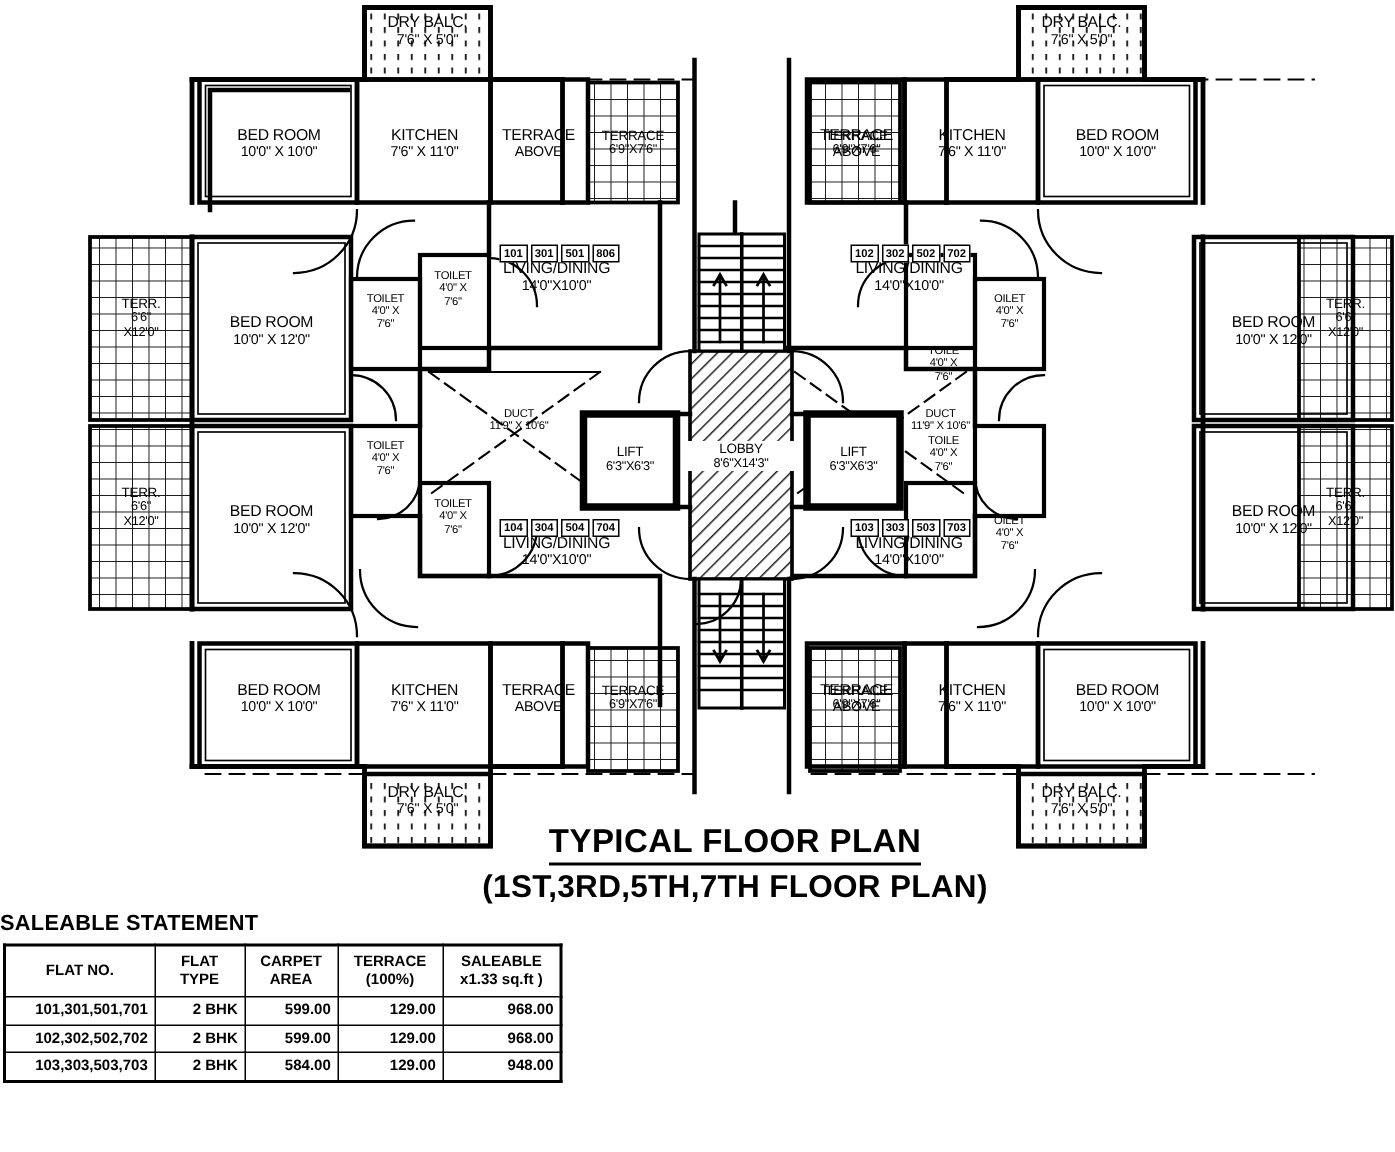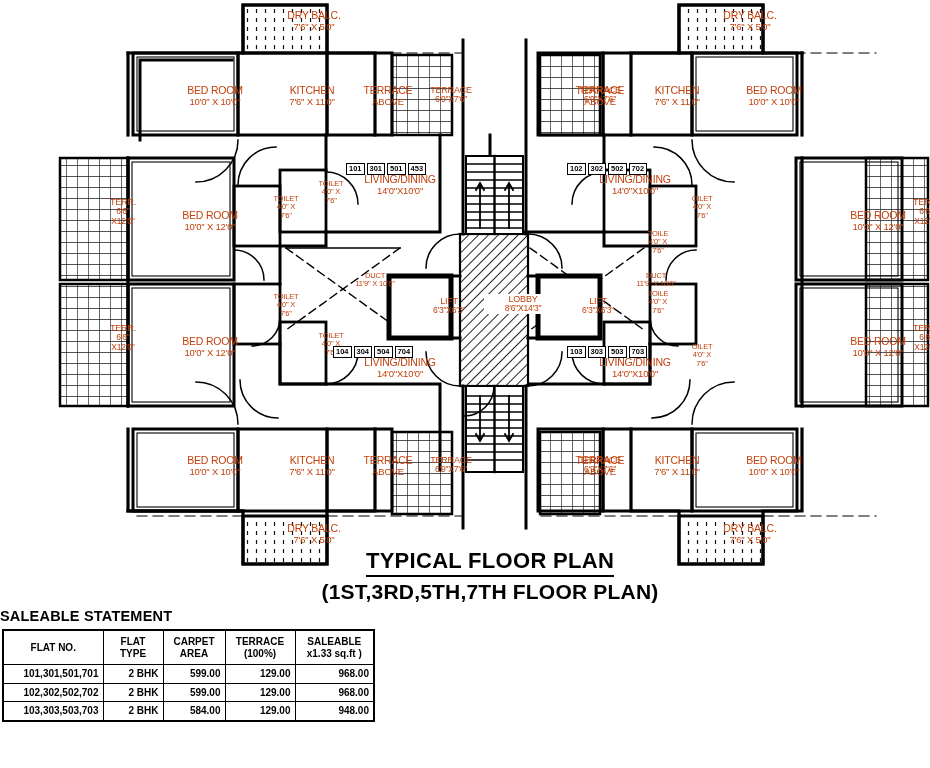--- a/index.html
+++ b/index.html
@@ -13,27 +13,26 @@
   #page { position: relative; width: 930px; height: 768px; background:#fff; }
 
   
   #plan { position:absolute; left:0; top:0; width:930px; height:600px; }
   #plan svg { display:block; }
 
   
   .lbl {
     position: absolute;
     text-align: center;
-    color: #c2410c;
+    color: #000000;
     line-height: 1.12;
     white-space: nowrap;
     font-family: "Liberation Sans", sans-serif;
     font-weight: 400;
     letter-spacing: -0.2px;
-    margin-left: 29px;
   }
   .lbl .l1 { display:block; font-size: 10.5px; }
   .lbl .l2 { display:block; font-size: 9.5px; }
   .lbl.small .l1 { font-size: 9px; }
   .lbl.small .l2 { font-size: 8.5px; }
   .lbl.tiny .l1 { font-size: 7.5px; }
   .lbl.tiny .l2 { font-size: 7.5px; }
 
   
   .chips { position:absolute; display:flex; gap:2px; }
@@ -528,25 +527,25 @@
     <div class="lbl small" style="left:540px; top:296px; width:58px;">
       <span class="l1">LIFT</span>
       <span class="l2">6'3"X6'3"</span>
     </div>
 
     <div class="lbl small" style="left:455px; top:294px; width:78px; background:#fff;">
       <span class="l1">LOBBY</span>
       <span class="l2">8'6"X14'3"</span>
     </div>
 
-    <div class="chips" style="left:346px; top:163px;">
+    <div class="chips" style="left:333px; top:163px;">
       <span class="chip">101</span>
       <span class="chip">301</span>
       <span class="chip">501</span>
-      <span class="chip">453</span>
+      <span class="chip">806</span>
     </div>
     <div class="lbl" style="left:310px; top:174px; width:122px;">
       <span class="l1">LIVING/DINING</span>
       <span class="l2">14'0"X10'0"</span>
     </div>
 
     <div class="chips" style="left:567px; top:163px;">
       <span class="chip">102</span>
       <span class="chip">302</span>
       <span class="chip">502</span>

